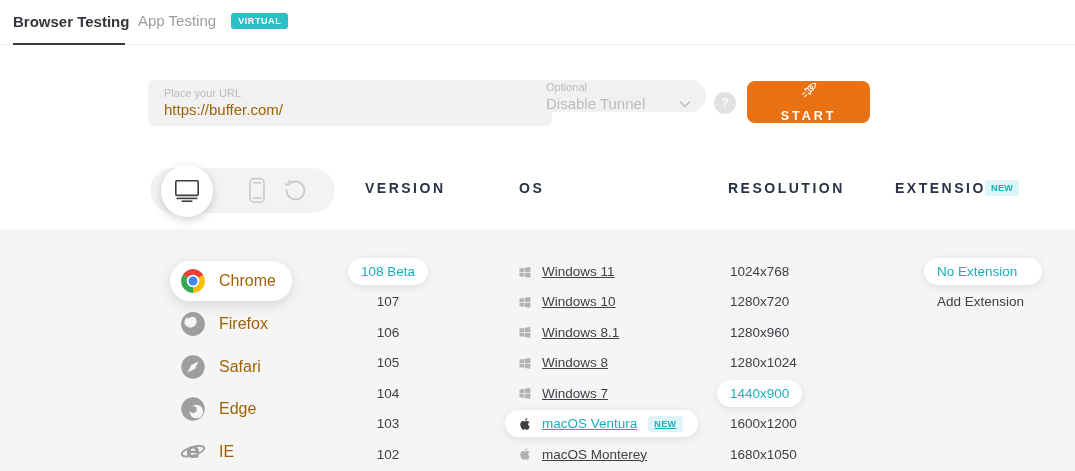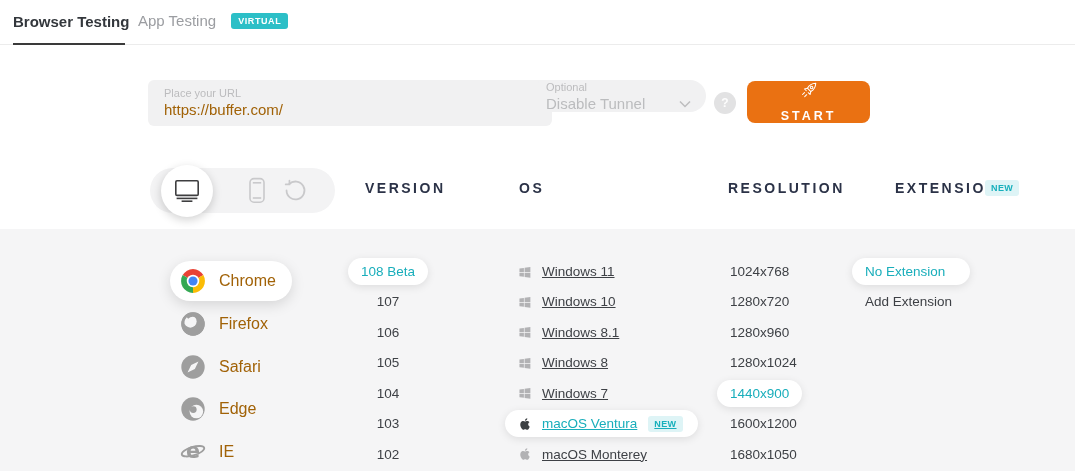--- a/index.html
+++ b/index.html
@@ -102,21 +102,21 @@
   }
   .cell.selected { background: #fff; color: var(--teal-text, #19aebb); box-shadow: 0 2px 8px rgba(0,0,0,.10); }
   .col-version { left: 340px; width: 96px; }
   .col-version .mini-row { justify-content: center; }
   .col-os { left: 505px; }
   .col-os .cell { padding: 0 15px 0 12px; text-decoration: underline; }
   .os-icon { width: 16px; display: flex; justify-content: center; margin-right: 9px; color: #b2b2b4; }
   .cell.selected .os-icon { color: #3c4043; }
   .cell .badge-new-mini { margin-left: 11px; }
   .col-res { left: 717px; }
-  .col-ext { left: 852px; }
+  .col-ext { left: 924px; }
   .col-ext .cell { padding: 0 25px 0 13px; }
 
   svg { display: block; }
 </style>
 </head>
 <body>
 
 <div class="tabbar">
   <div class="tab-browser">Browser Testing</div>
   <div class="tab-underline"></div>

